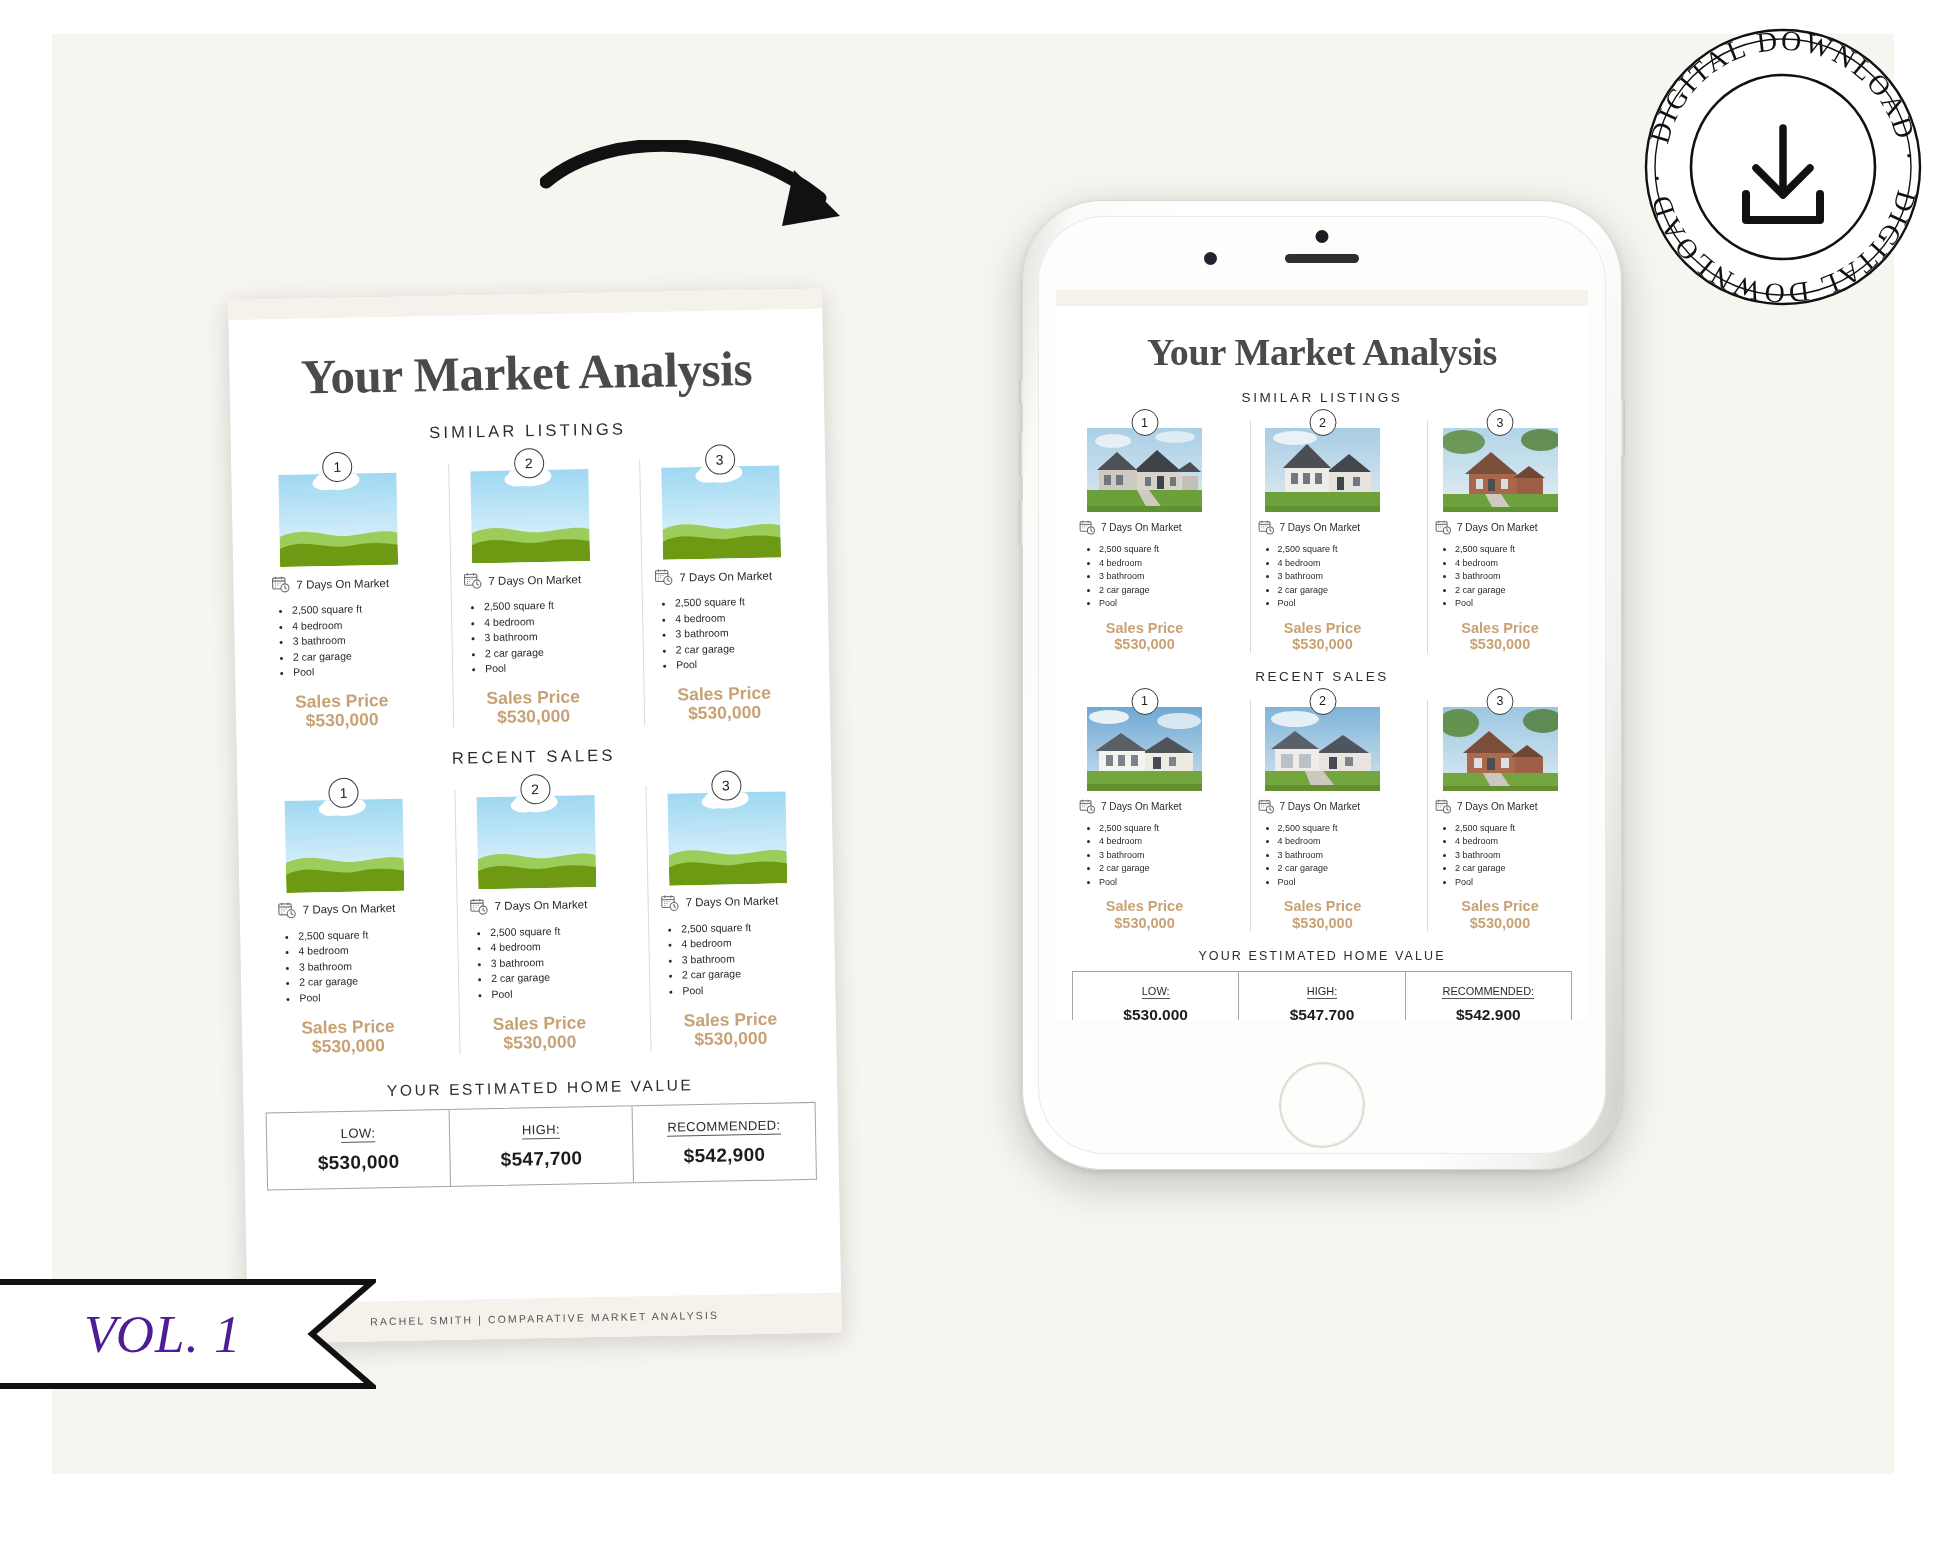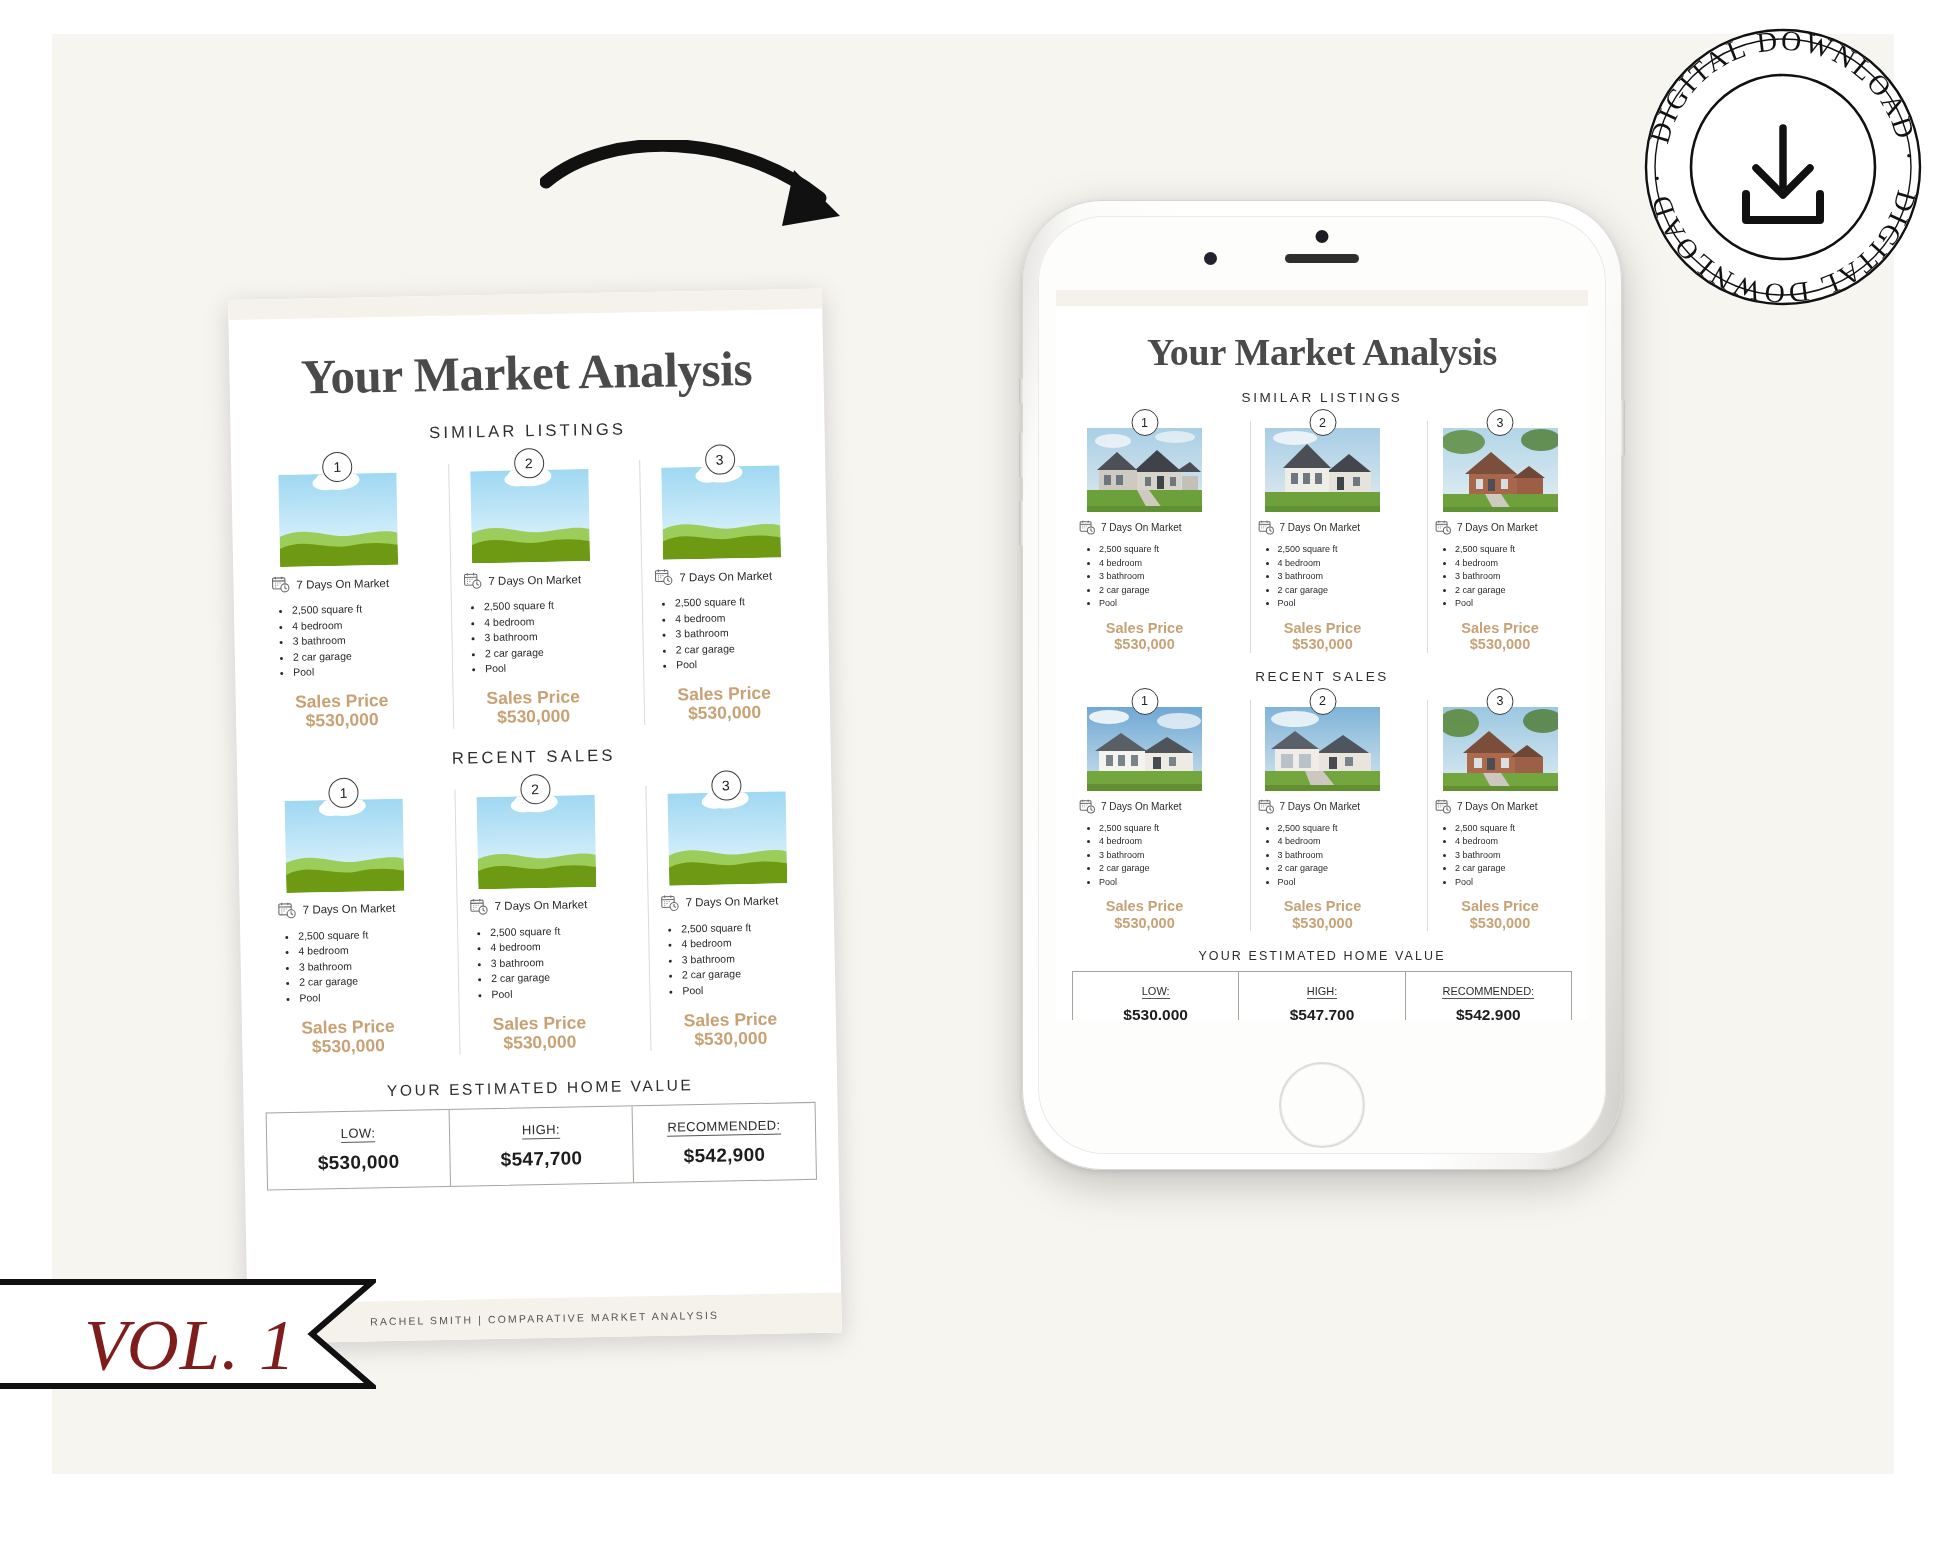--- a/index.html
+++ b/index.html
@@ -190,22 +190,22 @@
     left: -6px; top: 1278px;
     width: 382px; height: 112px;
     z-index: 50;
   }
   .vol-banner svg { width: 100%; height: 100%; display: block; }
   .vol-text {
     position: absolute;
     left: 84px; top: 1304px;
     font-family: "Liberation Serif", serif;
     font-style: italic;
-    font-size: 72px;
-    color: #7f1d1d;
+    font-size: 53px;
+    color: #4c1d95;
     letter-spacing: 1px;
     z-index: 51;
   }
 
   
   #phone {
     position: absolute;
     left: 1022px; top: 200px;
     width: 600px; height: 970px;
     z-index: 15;

